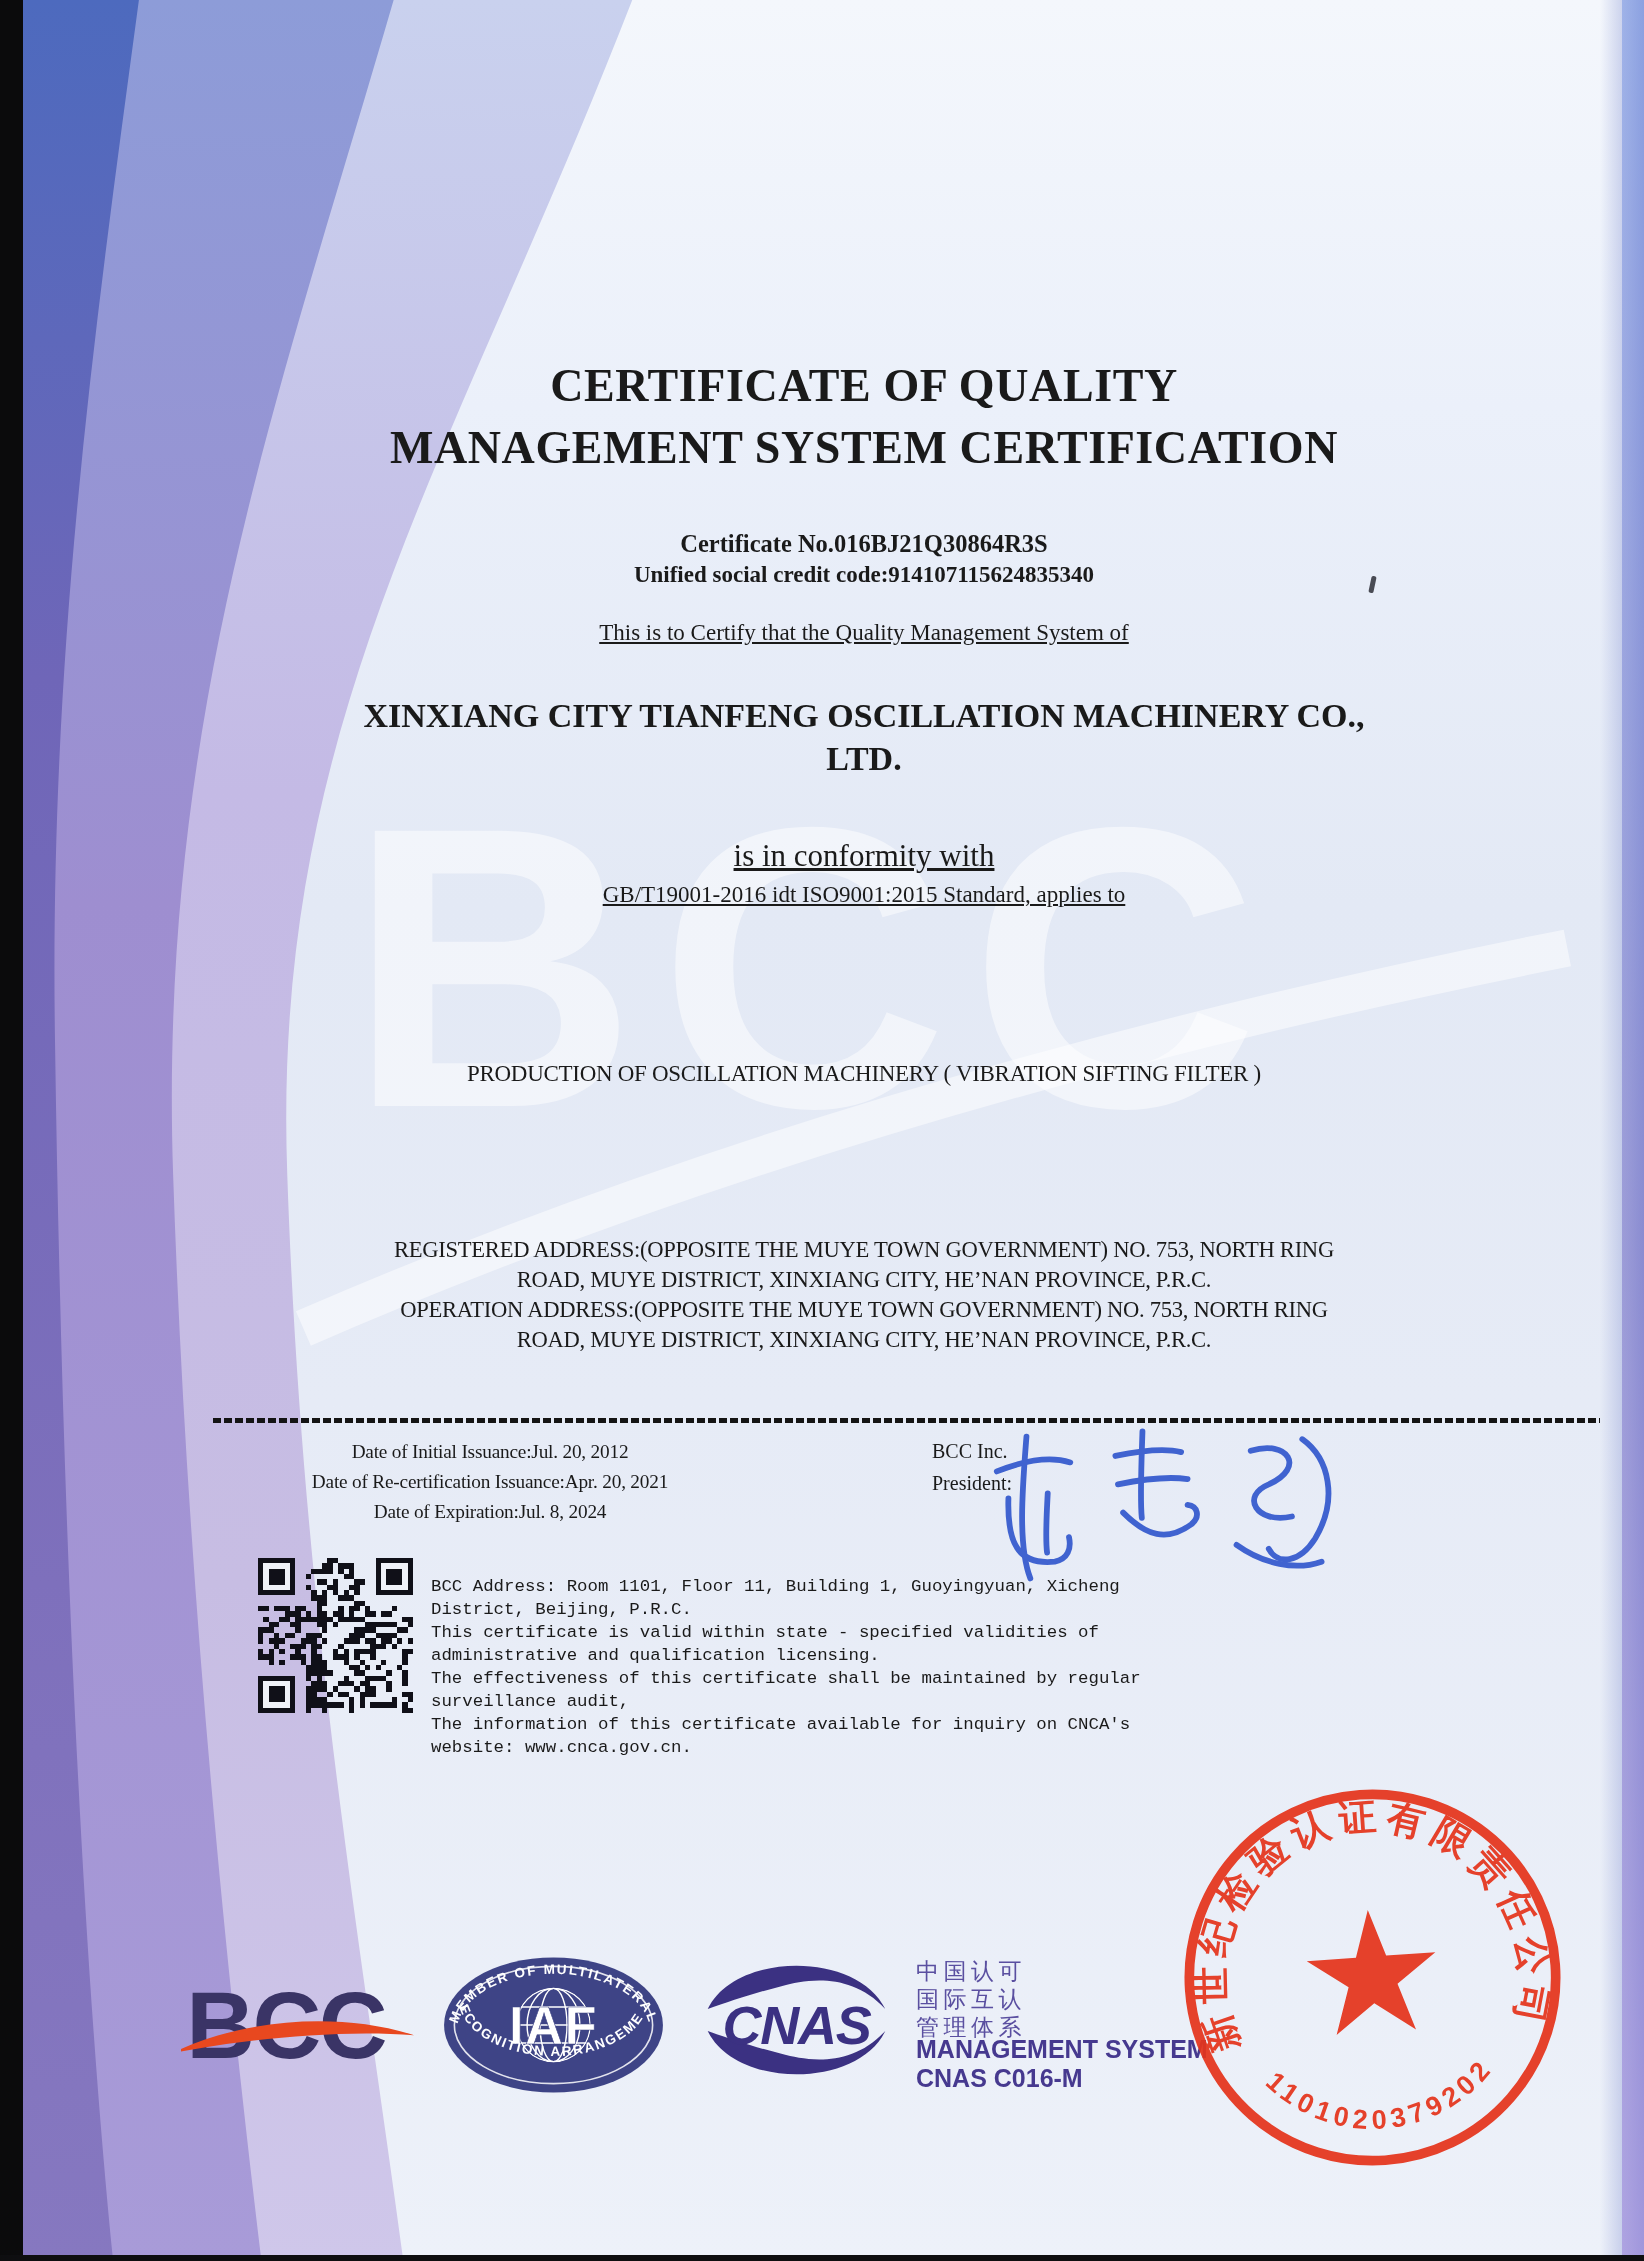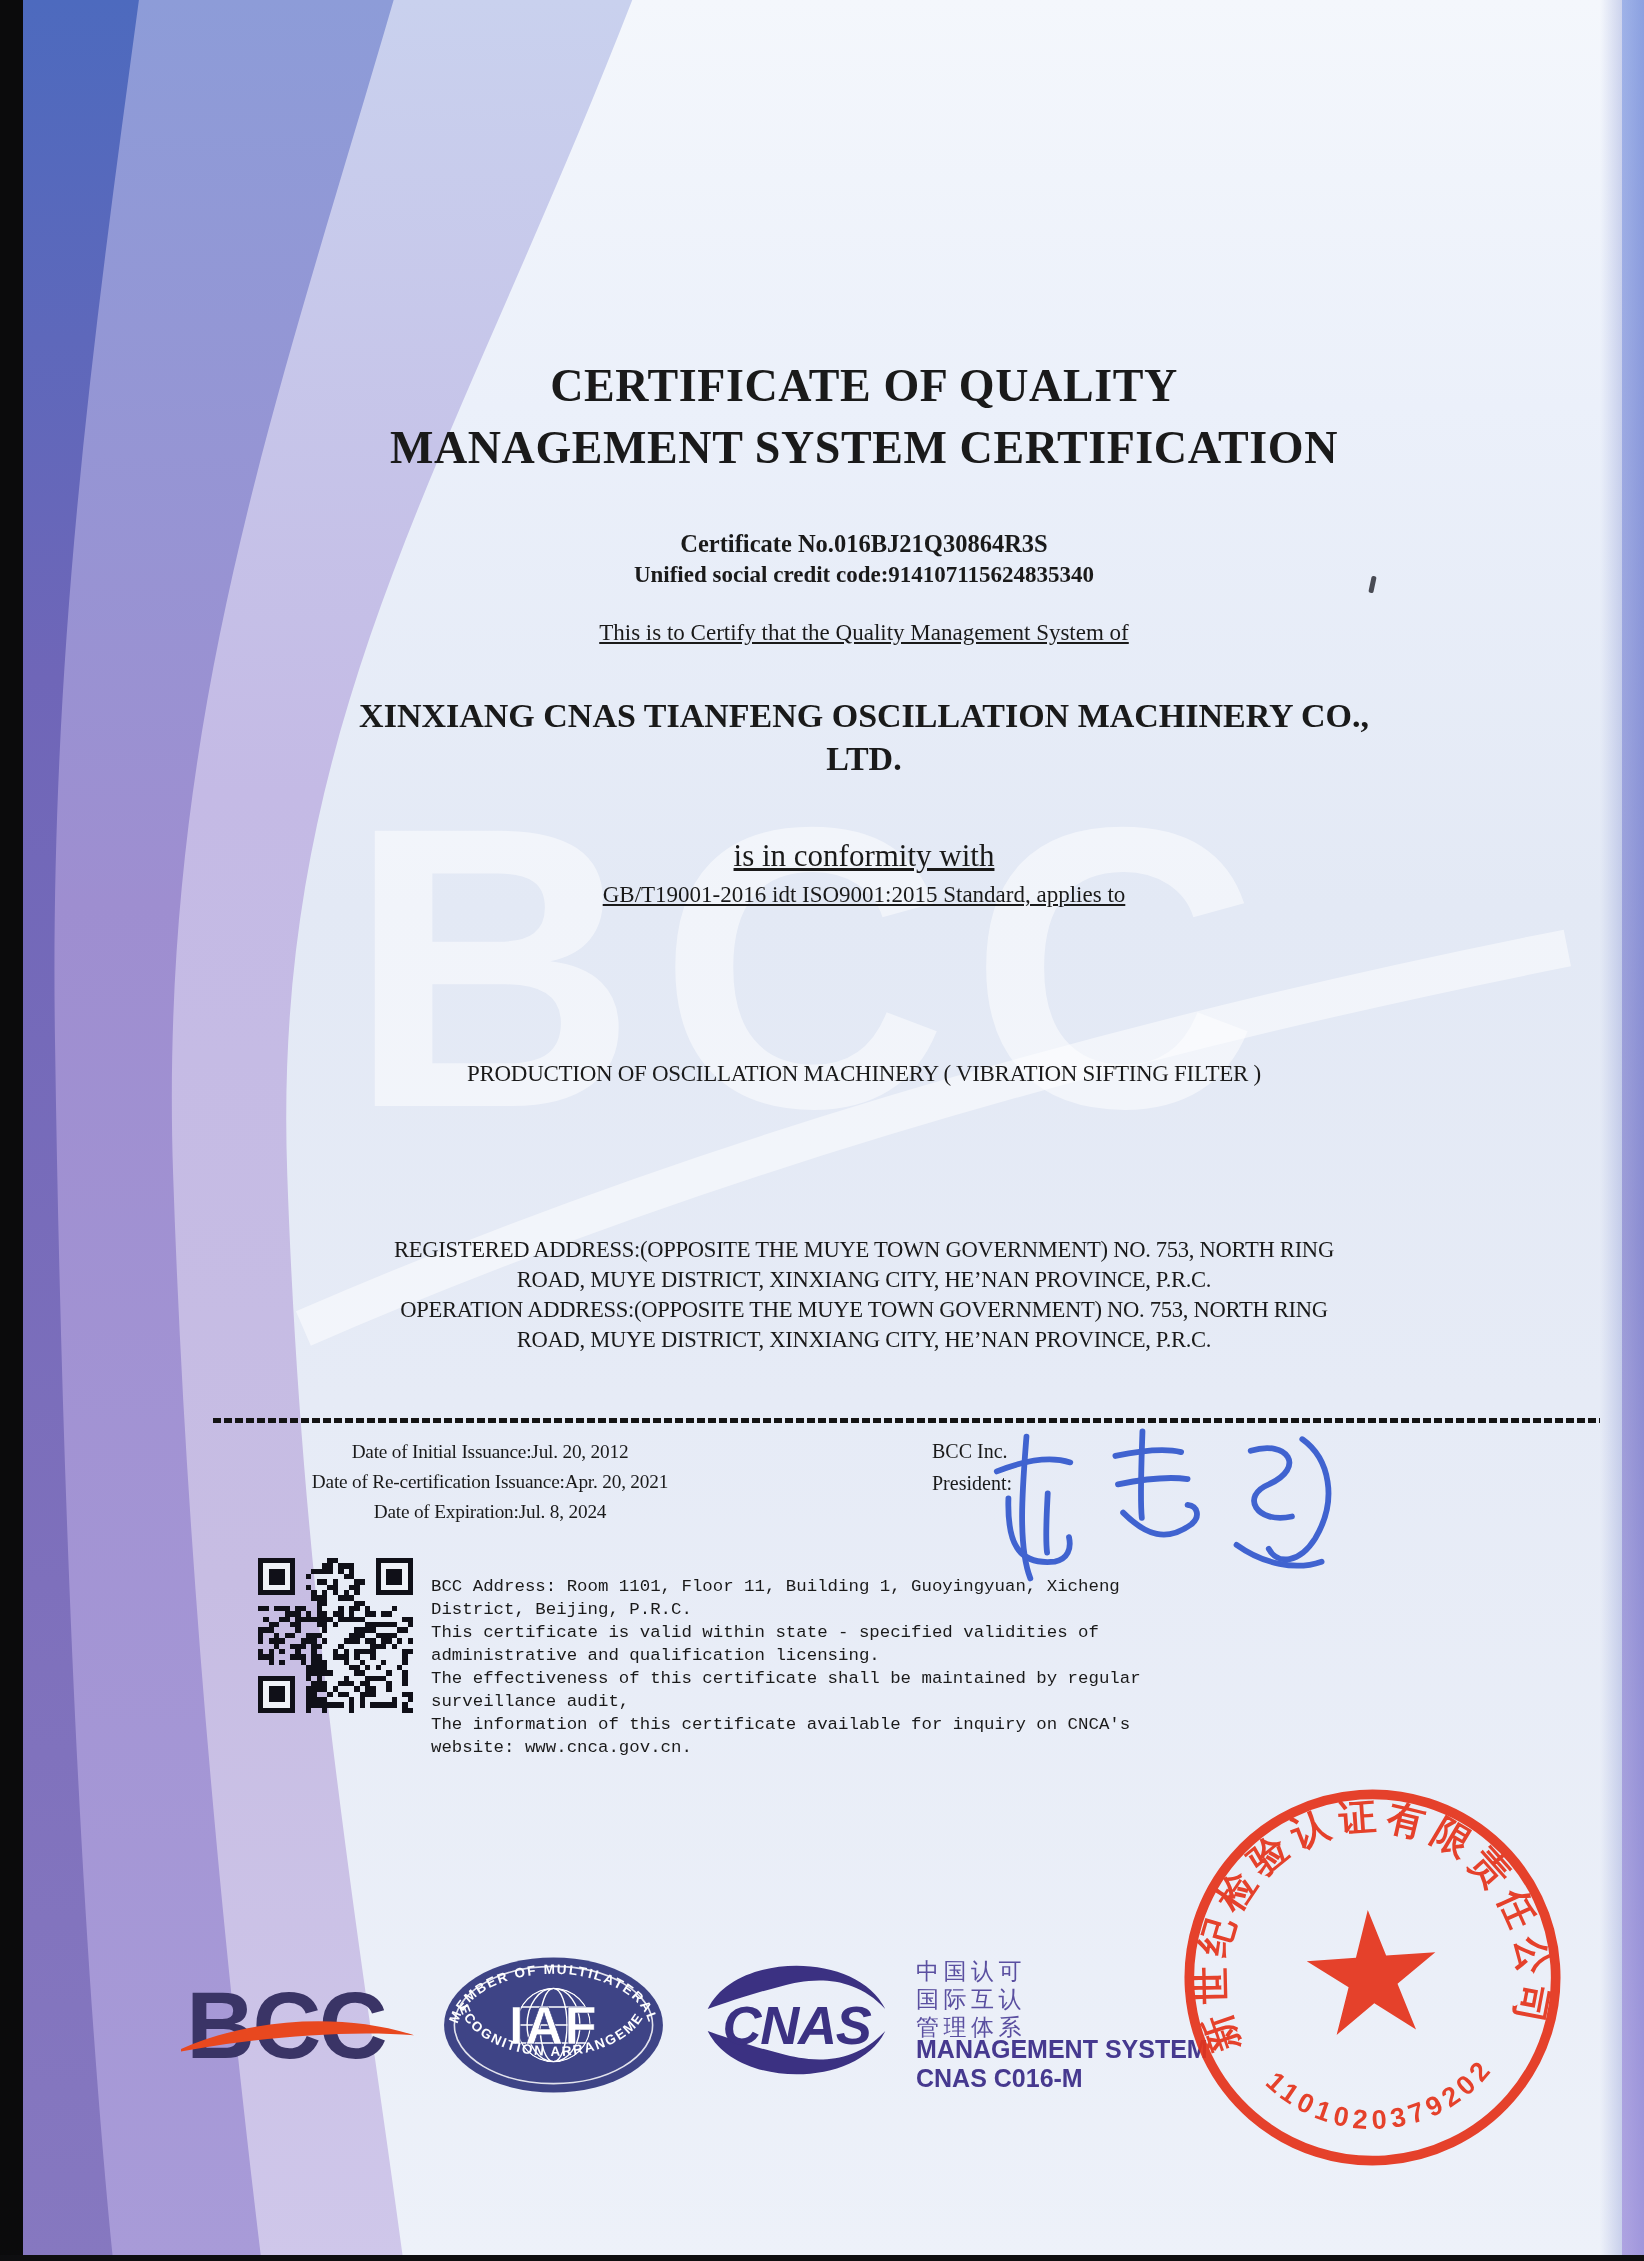--- a/index.html
+++ b/index.html
@@ -74,21 +74,21 @@
   <div class="abs watermark">BCC</div>
 
   <div class="abs ctr t-title" style="top:359px">CERTIFICATE OF QUALITY</div>
   <div class="abs ctr t-title" style="top:421px">MANAGEMENT SYSTEM CERTIFICATION</div>
 
   <div class="abs ctr t-cert" style="top:530px;font-size:24.5px">Certificate No.016BJ21Q30864R3S</div>
   <div class="abs ctr t-cert" style="top:562px;font-size:23px">Unified social credit code:914107115624835340</div>
 
   <div class="abs ctr t-body" style="top:620px">This is to Certify that the Quality Management System of</div>
 
-  <div class="abs ctr t-company" style="top:697px">XINXIANG CNAS TIANFENG OSCILLATION MACHINERY CO.,</div>
+  <div class="abs ctr t-company" style="top:697px">XINXIANG CITY TIANFENG OSCILLATION MACHINERY CO.,</div>
   <div class="abs ctr t-company" style="top:740px">LTD.</div>
 
   <div class="abs ctr t-body" style="top:838px;font-size:31px">is in conformity with</div>
   <div class="abs ctr t-body" style="top:882px">GB/T19001-2016 idt ISO9001:2015 Standard, applies to</div>
 
   <div class="abs ctr t-scope" style="top:1061px">PRODUCTION OF OSCILLATION MACHINERY ( VIBRATION SIFTING FILTER )</div>
 
   <div class="abs ctr t-addr" style="top:1235px">
     <div>REGISTERED ADDRESS:(OPPOSITE THE MUYE TOWN GOVERNMENT) NO. 753, NORTH RING</div>
     <div>ROAD, MUYE DISTRICT, XINXIANG CITY, HE’NAN PROVINCE, P.R.C.</div>

